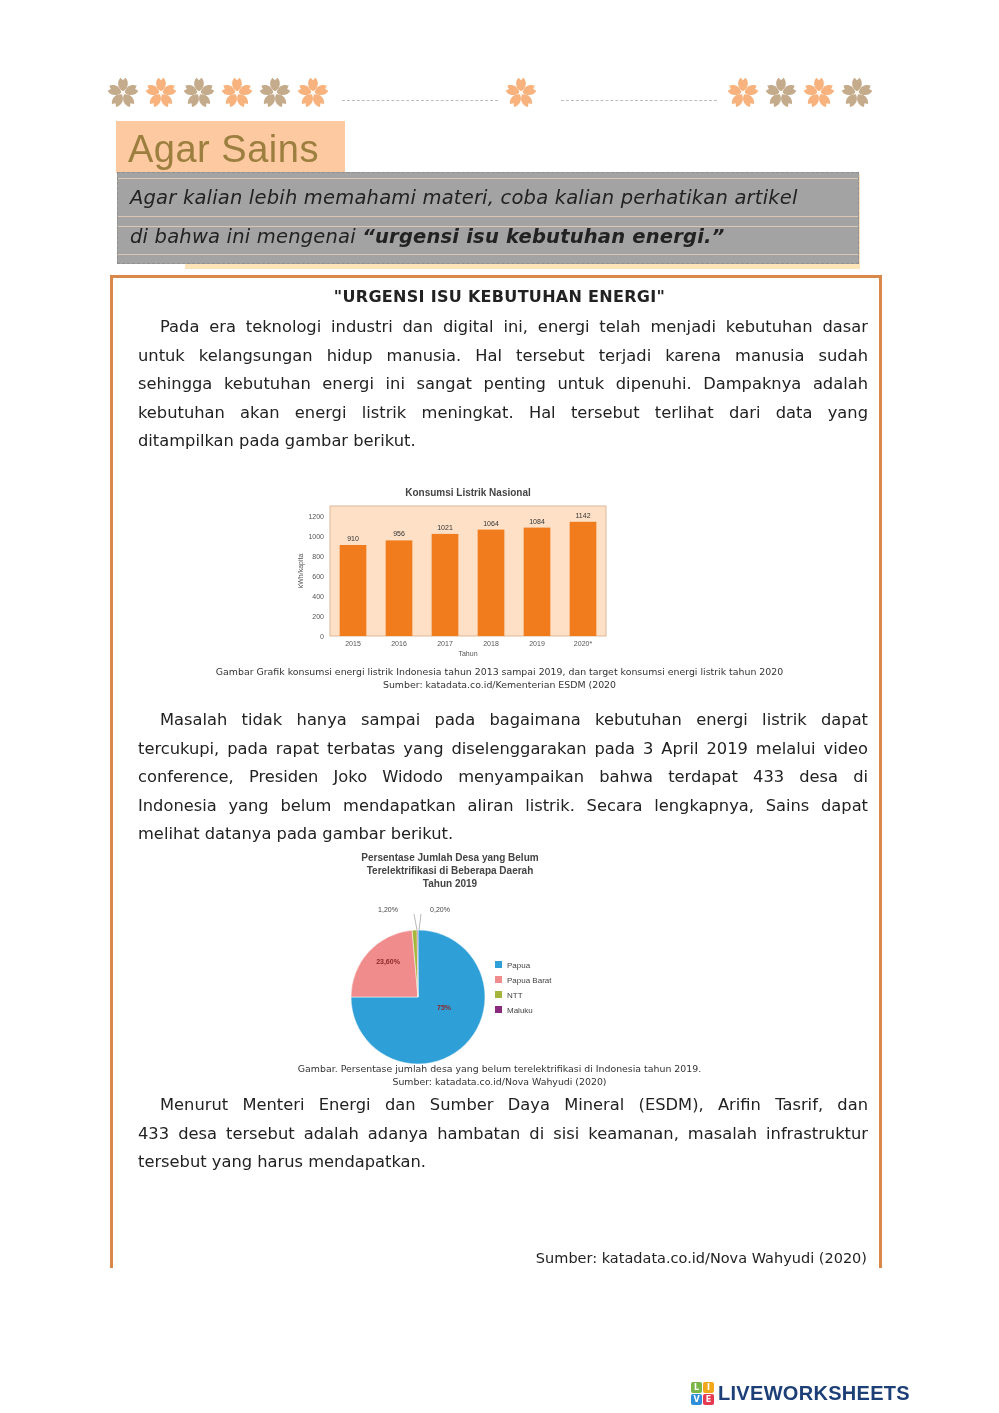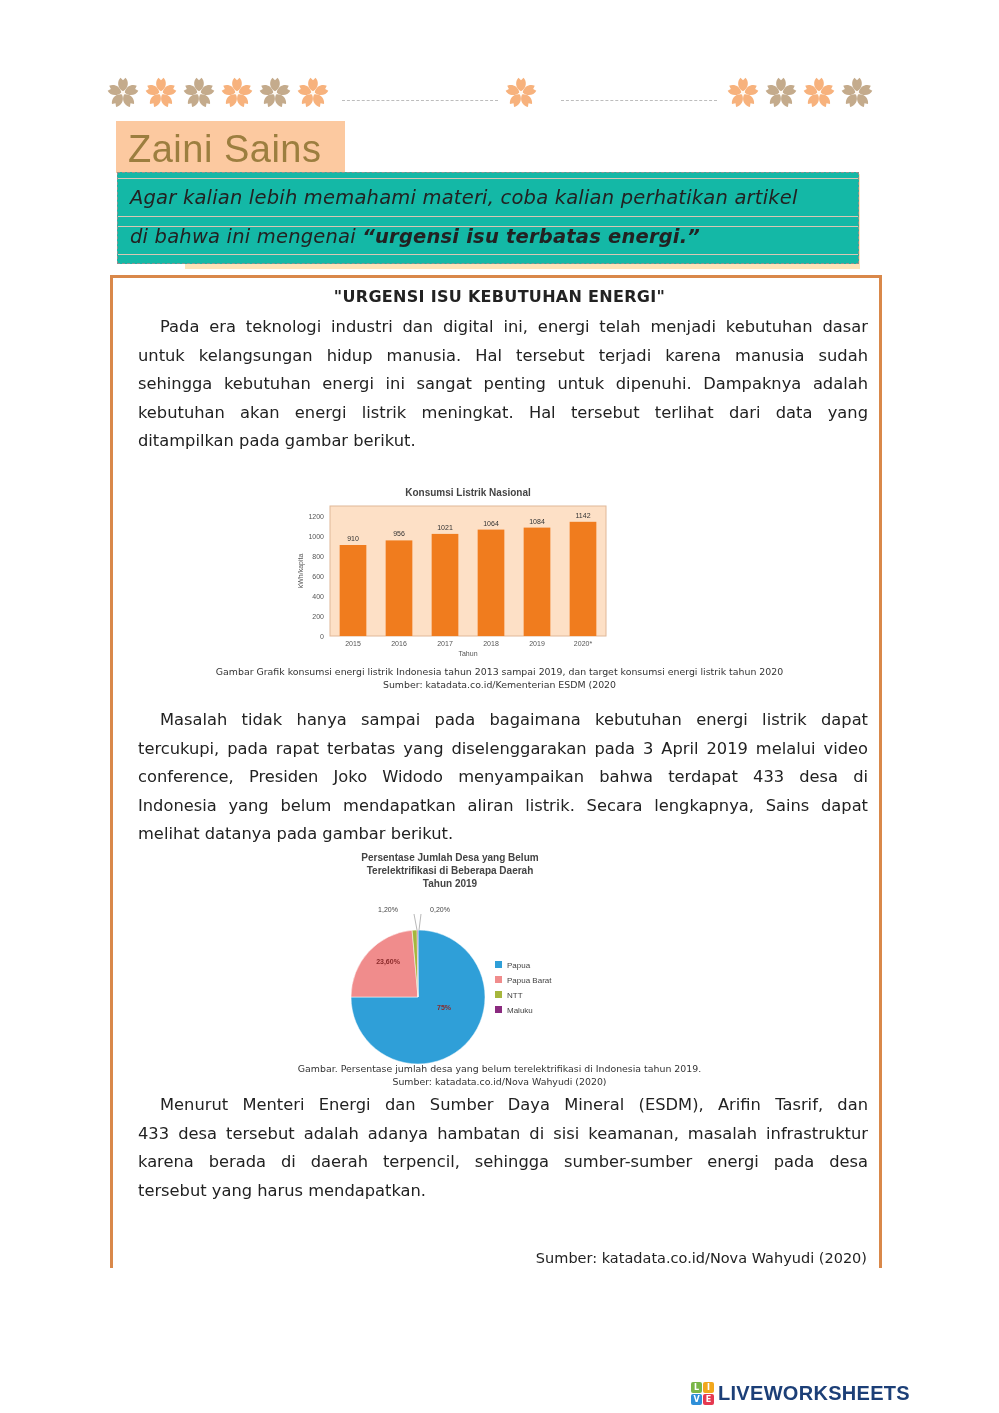--- a/index.html
+++ b/index.html
@@ -10,21 +10,21 @@
   .flowers { position:absolute; top:76px; left:106px; width:770px; height:40px; }
   .flower { position:absolute; top:0; width:34px; height:34px; }
   .dash-line { position:absolute; top:24px; height:0; border-top:1.5px dashed #bdbdbd; }
 
   
   .info-tab { position:absolute; left:116px; top:121px; width:229px; height:52px; background:#fcc9a0; }
   .info-title { position:absolute; left:128px; top:130px; font-family:"Liberation Sans", sans-serif;
                 font-size:38px; color:#9c7e3f; letter-spacing:0.5px; line-height:1; }
   .intro-shadow { position:absolute; left:185px; top:174px; width:675px; height:95px; background:#fde3b8; }
   .intro-box { position:absolute; left:117px; top:172px; width:742px; height:92px;
-               background:#14b8a6; border:1.5px dashed #8f8f8f; box-sizing:border-box; }
+               background:#a3a3a3; border:1.5px dashed #8f8f8f; box-sizing:border-box; }
   .intro-rule { position:absolute; left:0; right:0; height:0; border-top:1px solid #d9c6b4; }
   .intro-line { position:absolute; left:12px; font-family:"DejaVu Sans", sans-serif; font-style:italic;
                 font-size:19.5px; color:#222; white-space:nowrap; letter-spacing:0.2px; }
   .intro-line b { font-weight:bold; }
 
   
   .article { position:absolute; left:110px; top:275px; width:772px; height:993px;
              border:3px solid #d9884a; border-bottom:none; box-sizing:border-box; }
   .article-title { position:absolute; left:0; width:100%; top:287px; text-align:center;
                    font-size:16px; font-weight:bold; color:#222; letter-spacing:0.3px; }
@@ -246,29 +246,29 @@
         <g transform="rotate(288)">
           <path d="M0,-2 C-7,-6 -7,-14 -3,-18 L0,-15 L3,-18 C7,-14 7,-6 0,-2Z" fill="#c4ab8c"></path>
         </g>
         <circle r="2" fill="#fff8ee"></circle>
       </svg></div>
     <div class="dash-line" style="left: 236px; width: 156px;"></div>
     <div class="dash-line" style="left: 455px; width: 156px;"></div>
   </div>
 
 <div class="info-tab"></div>
-<div class="info-title">Zaini Sains</div>
+<div class="info-title">Agar Sains</div>
 <div class="intro-shadow"></div>
 <div class="intro-box">
   <div class="intro-rule" style="top:5px"></div>
   <div class="intro-rule" style="top:43px"></div>
   <div class="intro-rule" style="top:53px"></div>
   <div class="intro-rule" style="top:81px"></div>
   <div class="intro-line" style="top:13px">Agar kalian lebih memahami materi, coba kalian perhatikan artikel</div>
-  <div class="intro-line" style="top:52px"><span>di bahwa ini mengenai </span><b>“urgensi isu terbatas energi.”</b></div>
+  <div class="intro-line" style="top:52px"><span>di bahwa ini mengenai </span><b>“urgensi isu kebutuhan energi.”</b></div>
 </div>
 
 <div class="article"></div>
 <div class="article-title">"URGENSI ISU KEBUTUHAN ENERGI"</div>
 
 <div class="para" style="top:313px" id="p1">
     <span class="ln indent">Pada era teknologi industri dan digital ini, energi telah menjadi kebutuhan dasar</span>
     <span class="ln">untuk kelangsungan hidup manusia. Hal tersebut terjadi karena manusia sudah</span>
     <span class="ln">sehingga kebutuhan energi ini sangat penting untuk dipenuhi. Dampaknya adalah</span>
     <span class="ln">kebutuhan akan energi listrik meningkat. Hal tersebut terlihat dari data yang</span>
@@ -341,21 +341,20 @@
     <rect x="165" y="161" width="7" height="7" fill="#8a2a7f"></rect>
     <text x="177" y="168" font-size="8" fill="#444" font-family="Liberation Sans, sans-serif">Maluku</text>
   </svg>
 
 <div class="caption" style="top:1062px">Gambar. Persentase jumlah desa yang belum terelektrifikasi di Indonesia tahun 2019.</div>
 <div class="caption" style="top:1075px">Sumber: katadata.co.id/Nova Wahyudi (2020)</div>
 
 <div class="para" style="top:1091px" id="p3">
     <span class="ln indent">Menurut Menteri Energi dan Sumber Daya Mineral (ESDM), Arifin Tasrif, dan</span>
     <span class="ln">433 desa tersebut adalah adanya hambatan di sisi keamanan, masalah infrastruktur</span>
-    <span class="ln">karena berada di daerah terpencil, sehingga sumber-sumber energi pada desa</span>
     <span class="ln last">tersebut yang harus mendapatkan.</span>
   </div>
 
 <div class="src-right">Sumber: katadata.co.id/Nova Wahyudi (2020)</div>
 
 <div class="lw-logo">
   <div class="lw-badge" id="lwbadge">
       <span style="background: rgb(122, 182, 72);">L</span>
       <span style="background: rgb(242, 167, 27);">I</span>
       <span style="background: rgb(47, 143, 216);">V</span>

